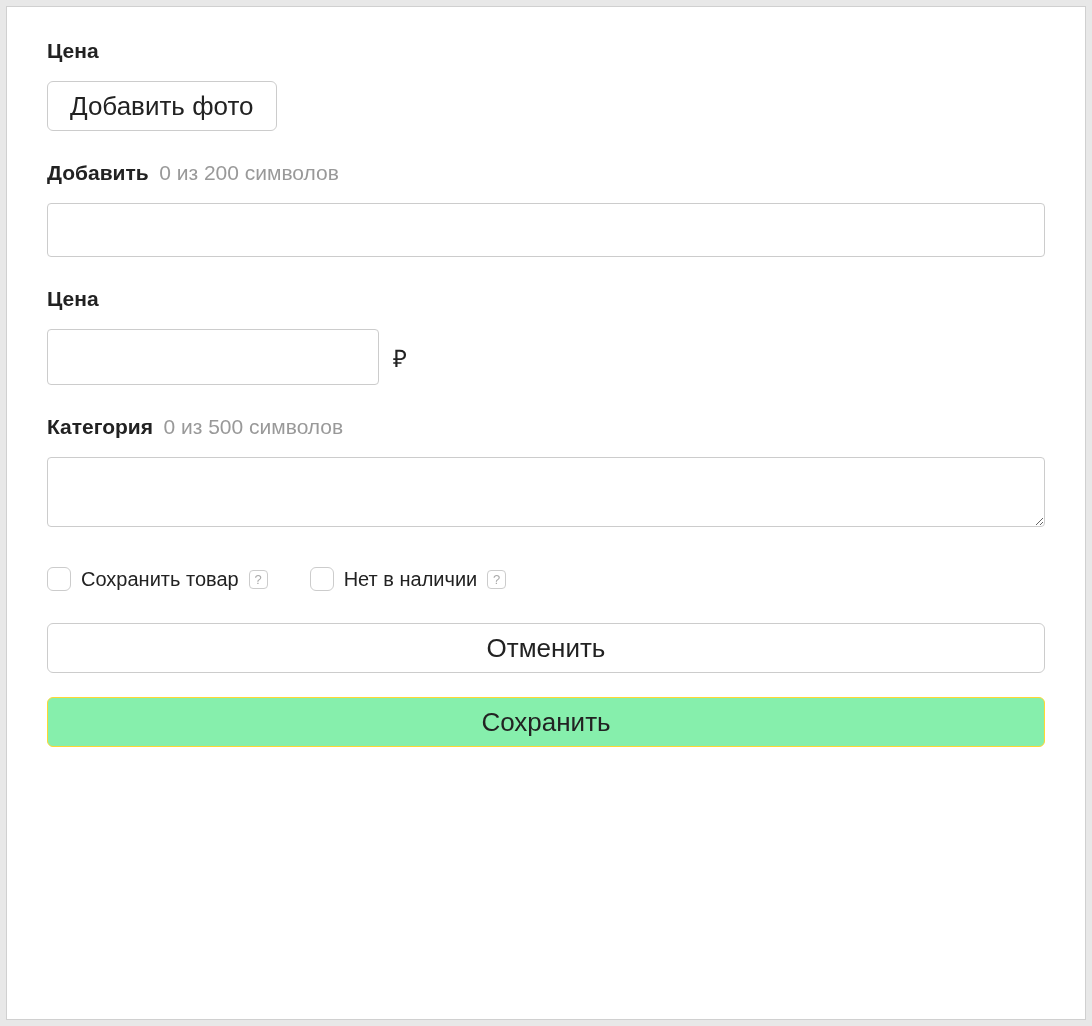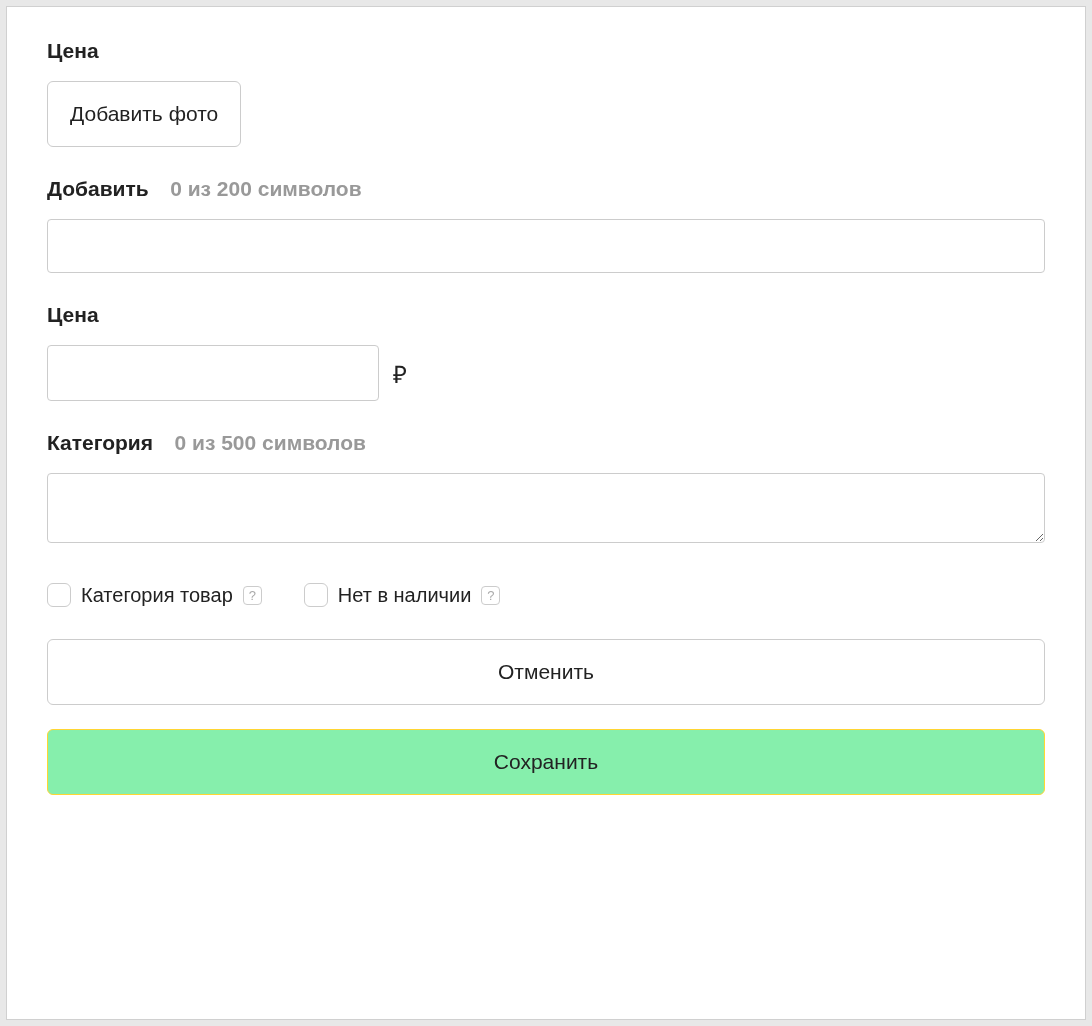--- a/index.html
+++ b/index.html
@@ -26,34 +26,34 @@
     .label-row {
       margin-bottom: 18px;
     }
     .label {
       font-size: 21px;
       font-weight: 700;
       color: #222;
     }
     .counter {
       font-size: 21px;
-      font-weight: 700;
+      font-weight: 400;
       color: #999;
-      margin-left: 17px;
+      margin-left: 6px;
     }
     .btn {
       display: inline-flex;
       align-items: center;
       justify-content: center;
-      height: 66px;
+      height: 50px;
       padding: 0 22px;
       border: 1px solid #ccc;
       border-radius: 6px;
       background: #fff;
-      font-size: 21px;
+      font-size: 26px;
       color: #222;
       cursor: pointer;
       font-family: inherit;
     }
     .btn-primary {
       background: #86efac;
       border: 1px solid #ffd633;
     }
     .text-input {
       width: 100%;
@@ -169,21 +169,21 @@
     <div class="label-row">
       <span class="label">Категория</span>
       <span class="counter">0 из 500 символов</span>
     </div>
     <textarea class="textarea" style=""></textarea>
   </div>
 
   <div class="checkbox-row">
     <div class="checkbox-group">
       <div class="checkbox"></div>
-      <span class="checkbox-label">Категория товар</span>
+      <span class="checkbox-label">Сохранить товар</span>
       <span class="help-icon">?</span>
     </div>
     <div class="checkbox-group">
       <div class="checkbox"></div>
       <span class="checkbox-label">Нет в наличии</span>
       <span class="help-icon">?</span>
     </div>
   </div>
 
   <div class="actions">

